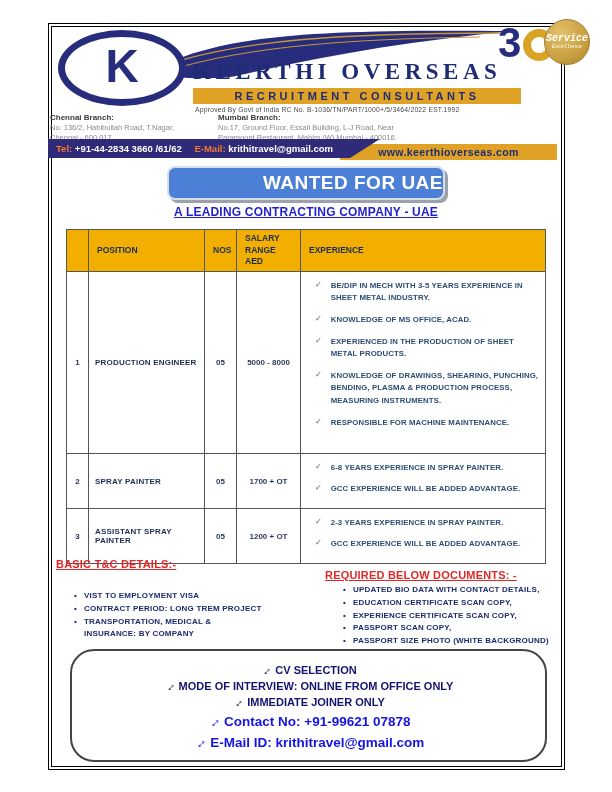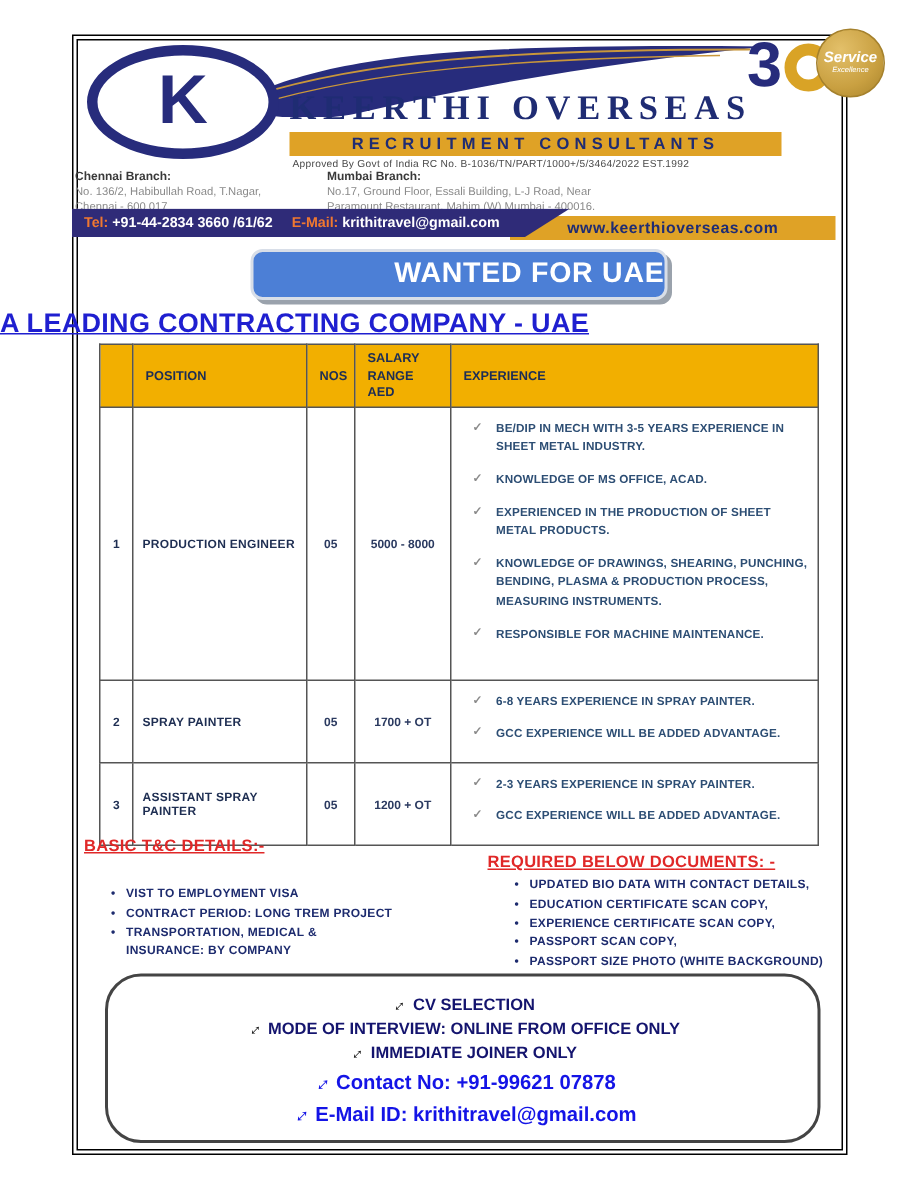--- a/index.html
+++ b/index.html
@@ -7,42 +7,42 @@
   .page { position:relative; width:612px; height:792px; background:#fff; overflow:hidden; }
 
   .frame { position:absolute; left:48px; top:23px; width:517px; height:747px; border:4px double #000; background:#fff; }
 
   
   .oval-logo { position:absolute; left:58px; top:30px; width:128px; height:76px; border:7px solid #272C7C; border-radius:50%; background:#fff; display:flex; align-items:center; justify-content:center; z-index:3; }
   .oval-logo .kletter { font-size:46px; font-weight:900; color:#272C7C; line-height:1; transform:translateY(-2px); }
   .wing { position:absolute; left:150px; top:26px; width:365px; height:52px; z-index:2; }
   .anniv-3 { position:absolute; left:498px; top:22px; font-size:42px; font-weight:900; color:#272C7C; z-index:5; line-height:1; }
   .anniv-ring { position:absolute; left:523px; top:29px; width:32px; height:32px; border:8px solid #D9A326; border-radius:50%; background:#fff; z-index:4; }
-  .anniv-badge { position:absolute; left:544px; top:19px; width:46px; height:46px; border-radius:50%; background:radial-gradient(circle at 35% 30%, #E3C06A, #C9A041 60%, #A8832B); border:1px solid #a5812c; color:#fff; z-index:6; display:flex; flex-direction:column; align-items:center; justify-content:center; font-family:Liberation Sans, sans-serif; font-style:italic; }
+  .anniv-badge { position:absolute; left:544px; top:19px; width:46px; height:46px; border-radius:50%; background:radial-gradient(circle at 35% 30%, #E3C06A, #C9A041 60%, #A8832B); border:1px solid #a5812c; color:#fff; z-index:6; display:flex; flex-direction:column; align-items:center; justify-content:center; font-family:Liberation Mono, monospace; font-style:italic; }
   .anniv-badge .b1 { font-size:10px; font-weight:bold; line-height:1; }
   .anniv-badge .b2 { font-size:5px; line-height:1.4; }
 
   .company-name { position:absolute; left:193px; top:59px; font-family:"Liberation Serif", serif; font-weight:bold; font-size:23px; letter-spacing:4.5px; color:#1F2C73; z-index:3; white-space:nowrap; }
   .recruit-bar { position:absolute; left:193px; top:88px; width:328px; height:16px; background:#DFA226; color:#1F2C73; font-size:11px; font-weight:bold; letter-spacing:3.5px; text-align:center; line-height:16px; z-index:3; white-space:nowrap; }
   .approved { position:absolute; left:195px; top:106px; font-size:6.8px; color:#4a4a4a; letter-spacing:0.2px; }
 
   .branch { position:absolute; top:113px; }
   .branch.chennai { left:50px; width:165px; }
   .branch.mumbai  { left:218px; width:230px; }
   .branch .btitle { font-size:8px; font-weight:bold; color:#3a3a3a; line-height:1.3; }
   .branch .bline  { font-size:7.5px; color:#8a8a8a; line-height:1.25; }
 
   .gold-webbar { position:absolute; left:340px; top:144px; width:217px; height:16px; background:#DFA226; color:#1F2C73; font-size:10.5px; font-weight:bold; text-align:center; line-height:17px; letter-spacing:0.4px; z-index:1; }
   .navy-telbar { position:absolute; left:48px; top:139px; width:332px; height:19px; background:#2F2B78; clip-path:polygon(0 0, 100% 0, calc(100% - 30px) 100%, 0 100%); line-height:19px; padding-left:8px; font-size:9.5px; font-weight:bold; white-space:nowrap; z-index:2; }
   .navy-telbar .lab { color:#F07830; }
   .navy-telbar .val { color:#ffffff; }
 
   
   .banner { position:absolute; left:167px; top:166px; width:278px; height:34px; background:#4C7FD6; border:2px solid #D8DEE8; border-radius:8px; box-shadow:3px 3px 0 #9aa2ac; color:#fff; font-size:19px; font-weight:bold; letter-spacing:0.5px; text-align:right; line-height:30px; }
-  .subheading { position:absolute; left:0; top:205px; width:612px; color:#1F1FD0; font-size:18px; font-weight:bold; text-decoration:underline; letter-spacing:0.2px; }
+  .subheading { position:absolute; left:0; top:205px; width:612px; text-align:center; color:#1F1FD0; font-size:12px; font-weight:bold; text-decoration:underline; letter-spacing:0.2px; }
 
   
   .jobs { position:absolute; left:66px; top:229px; width:479px; border-collapse:collapse; table-layout:fixed; }
   .jobs th, .jobs td { border:1px solid #555; }
   .jobs th { background:#F2AF00; color:#1c2d55; font-size:8.5px; font-weight:bold; height:42px; text-align:left; line-height:1.35; padding:0 8px; }
   .jobs td { background:#fff; font-size:8px; font-weight:bold; color:#1e2e52; }
   td.c-sno { text-align:center; }
   td.c-pos { padding-left:6px; letter-spacing:0.2px;margin-top:43px; }
   td.c-nos, td.c-sal { text-align:center; color:#2b3a60; }
   td.c-exp { vertical-align:top; padding:8px 6px 4px 14px; }

